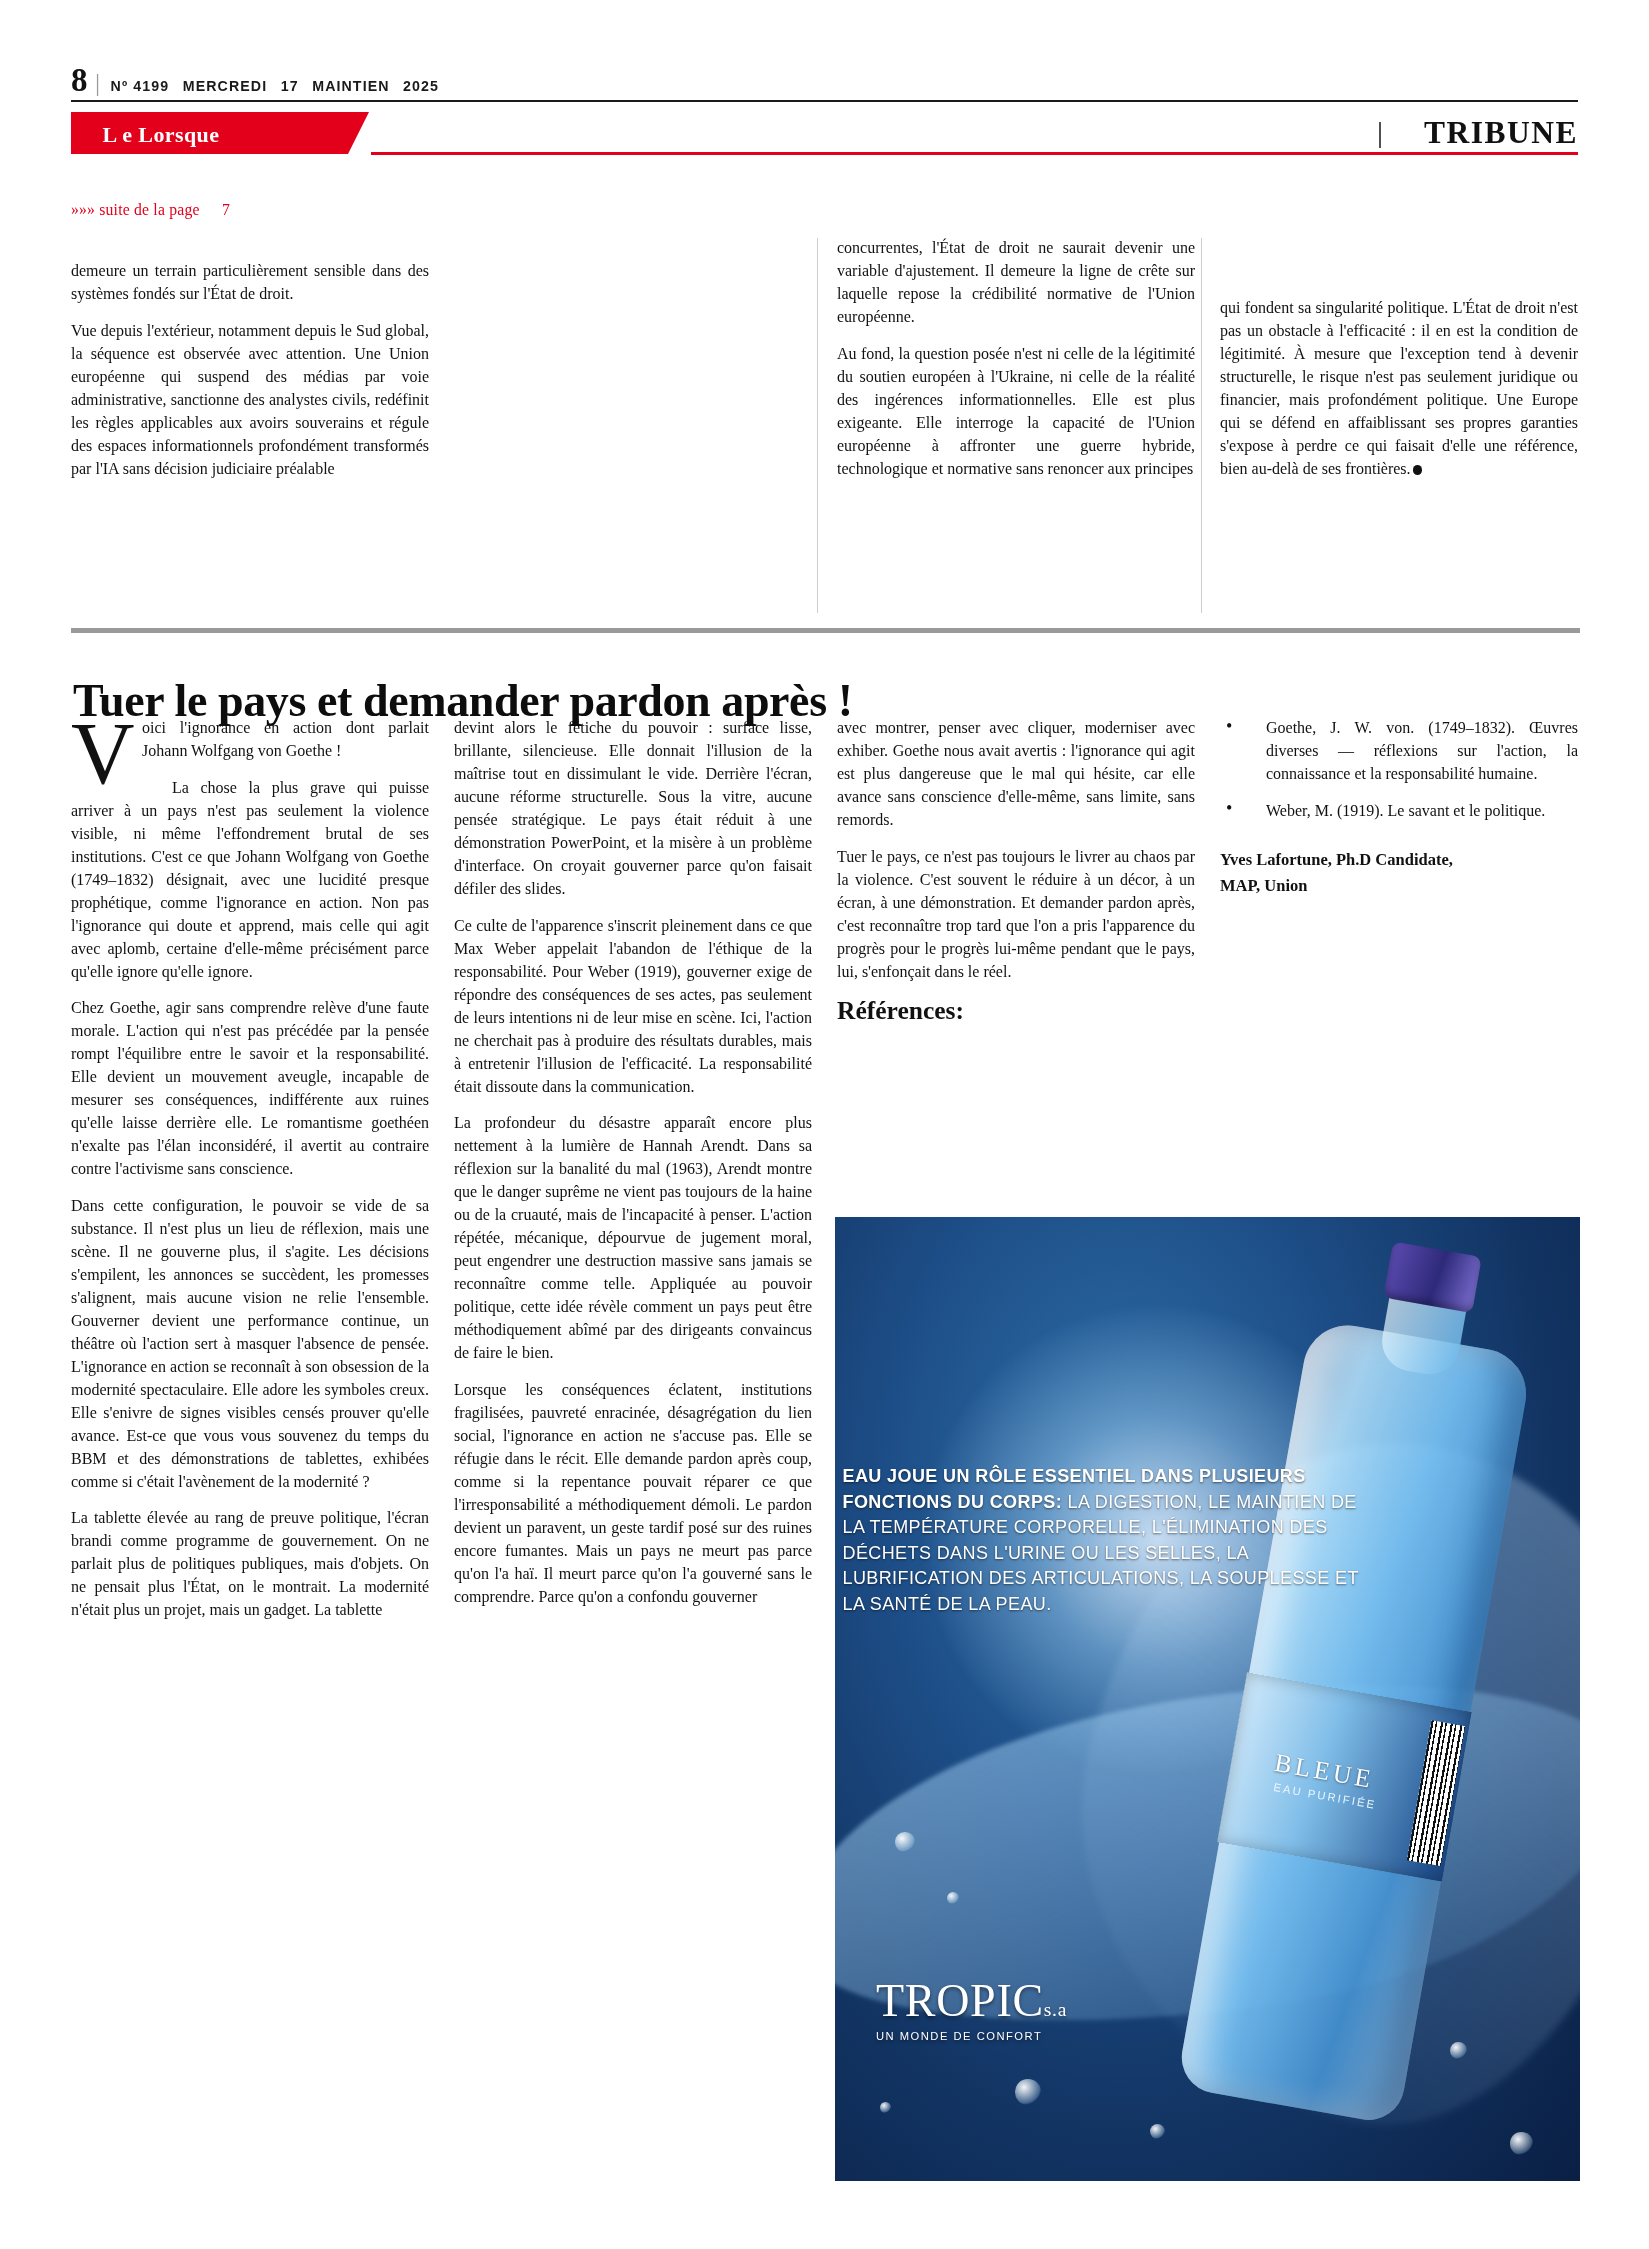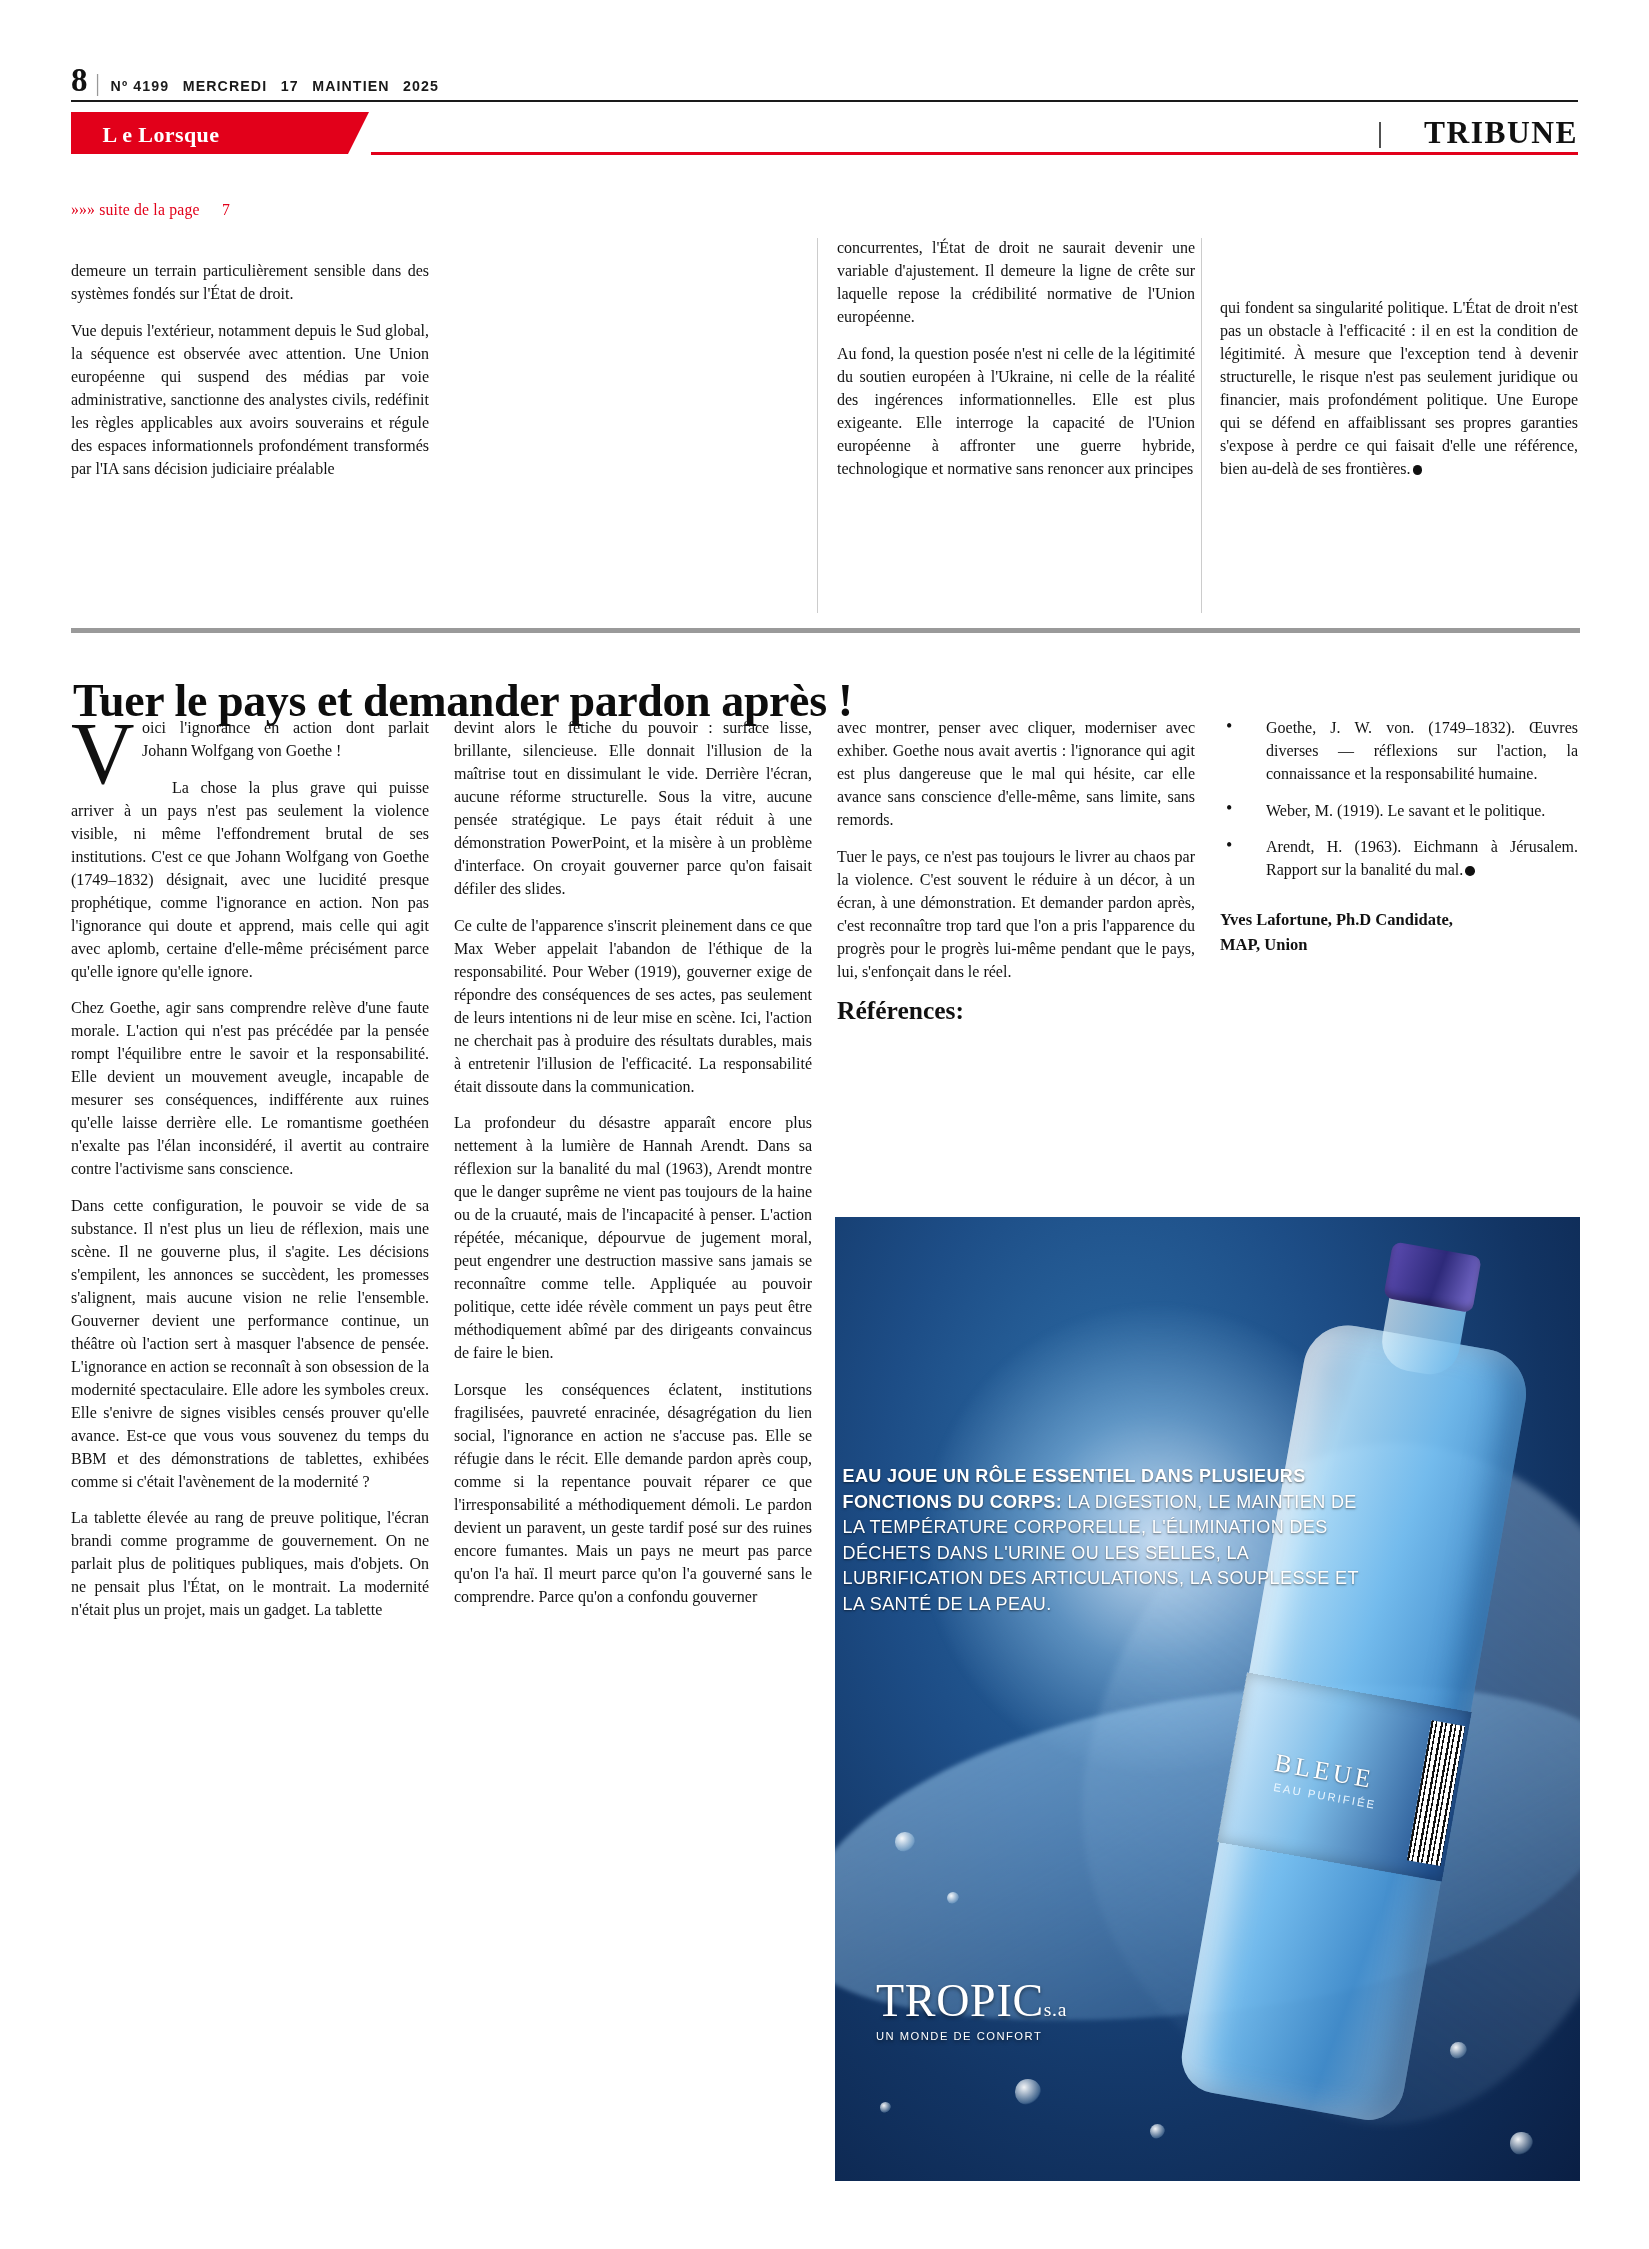--- a/index.html
+++ b/index.html
@@ -468,21 +468,20 @@
     <div class="mcol">
       <p>avec montrer, penser avec cliquer, moderniser avec exhiber. Goethe nous avait avertis : l'ignorance qui agit est plus dangereuse que le mal qui hésite, car elle avance sans conscience d'elle-même, sans limite, sans remords.</p>
       <p>Tuer le pays, ce n'est pas toujours le livrer au chaos par la violence. C'est souvent le réduire à un décor, à un écran, à une démonstration. Et demander pardon après, c'est reconnaître trop tard que l'on a pris l'apparence du progrès pour le progrès lui-même pendant que le pays, lui, s'enfonçait dans le réel.</p>
       <div class="refs-title">Références:</div>
     </div>
 
     <div class="mcol">
       <ul class="ref-list">
         <li>Goethe, J. W. von. (1749–1832). Œuvres diverses — réflexions sur l'action, la connaissance et la responsabilité humaine.</li>
         <li>Weber, M. (1919). Le savant et le politique.</li>
-        <li><span>Arendt, H. (1963). Eichmann à Jérusalem. Rapport sur la banalité du mal.</span><span class="endmark"></span></li>
       </ul>
       <div class="byline">
         <div>Yves Lafortune, Ph.D Candidate,</div>
         <div>MAP, Union</div>
       </div>
     </div>
   </div>
 
   <div class="ad">
     <div class="ad-glow"></div>

